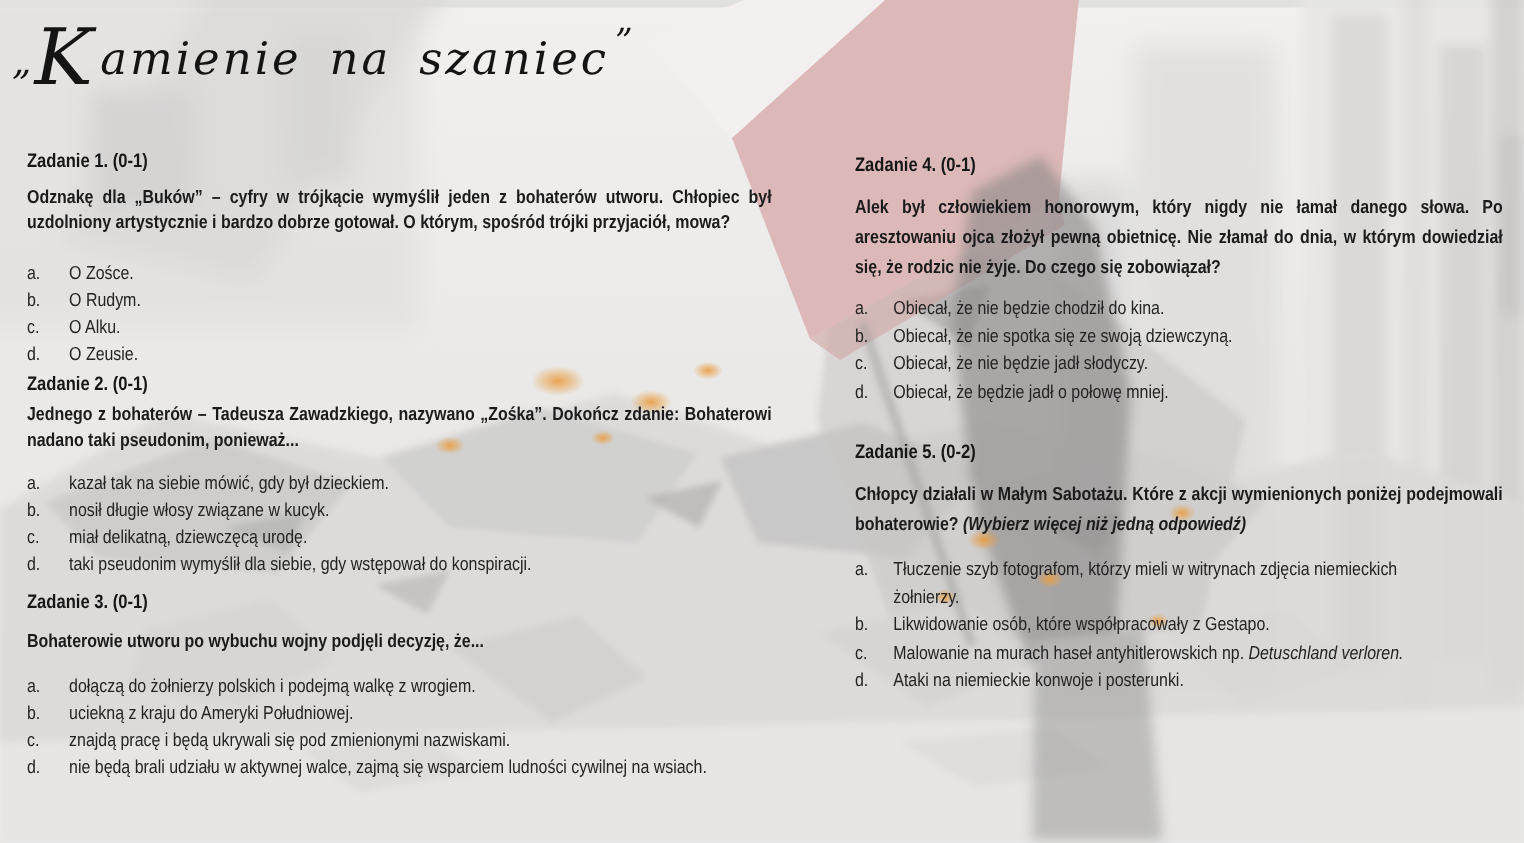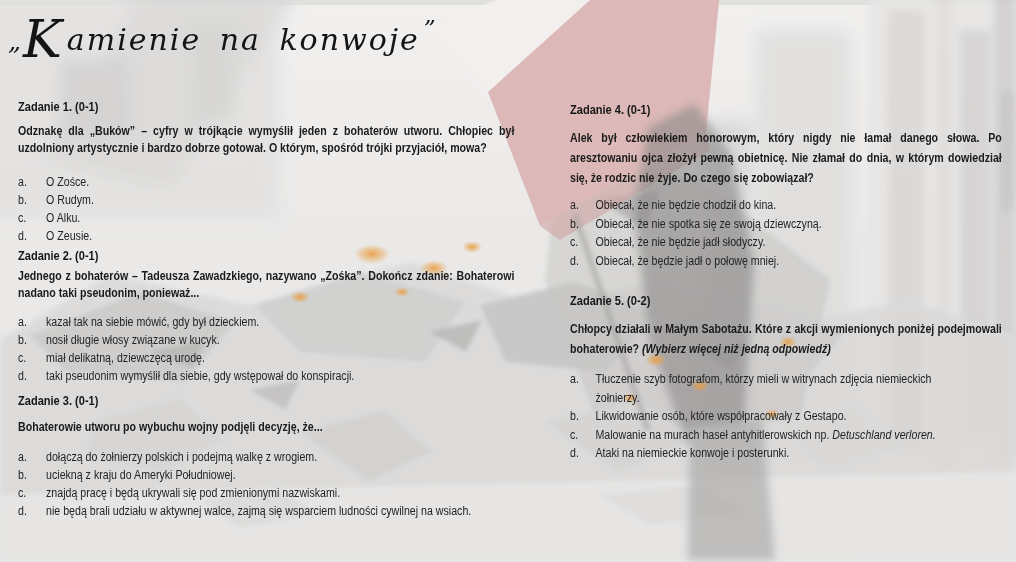--- a/index.html
+++ b/index.html
@@ -153,21 +153,21 @@
     <ellipse cx="402" cy="292" rx="8" ry="5" fill="url(#gember)"></ellipse>
     <ellipse cx="656" cy="360" rx="11" ry="7" fill="url(#gember)"></ellipse>
     <ellipse cx="700" cy="386" rx="9" ry="6" fill="url(#gember)"></ellipse>
     <ellipse cx="788" cy="342" rx="9" ry="6" fill="url(#gember)"></ellipse>
     <ellipse cx="630" cy="398" rx="7" ry="5" fill="url(#gember)"></ellipse>
     <ellipse cx="772" cy="414" rx="7" ry="5" fill="url(#gember)"></ellipse>
   </g>
 </svg>
 </div>
 
-<div class="page-title"><span class="t-quote">„</span><span class="t-initial">K</span><span>amienie na konwoje</span><span class="t-quote t-quote-close">”</span></div>
+<div class="page-title"><span class="t-quote">„</span><span class="t-initial">K</span><span>amienie na szaniec</span><span class="t-quote t-quote-close">”</span></div>
 
 <div class="col col-left">
  <div class="col-inner">
 
   <section class="q" id="q1">
     <h3 class="q-heading">Zadanie 1. (0-1)</h3>
     <p class="q-prompt">Odznakę dla „Buków” – cyfry w trójkącie wymyślił jeden z bohaterów utworu. Chłopiec był uzdolniony artystycznie i bardzo dobrze gotował. O którym, spośród trójki przyjaciół, mowa?</p>
     <div class="options">
       <div class="opt">
             <span class="opt-letter">a.</span>

